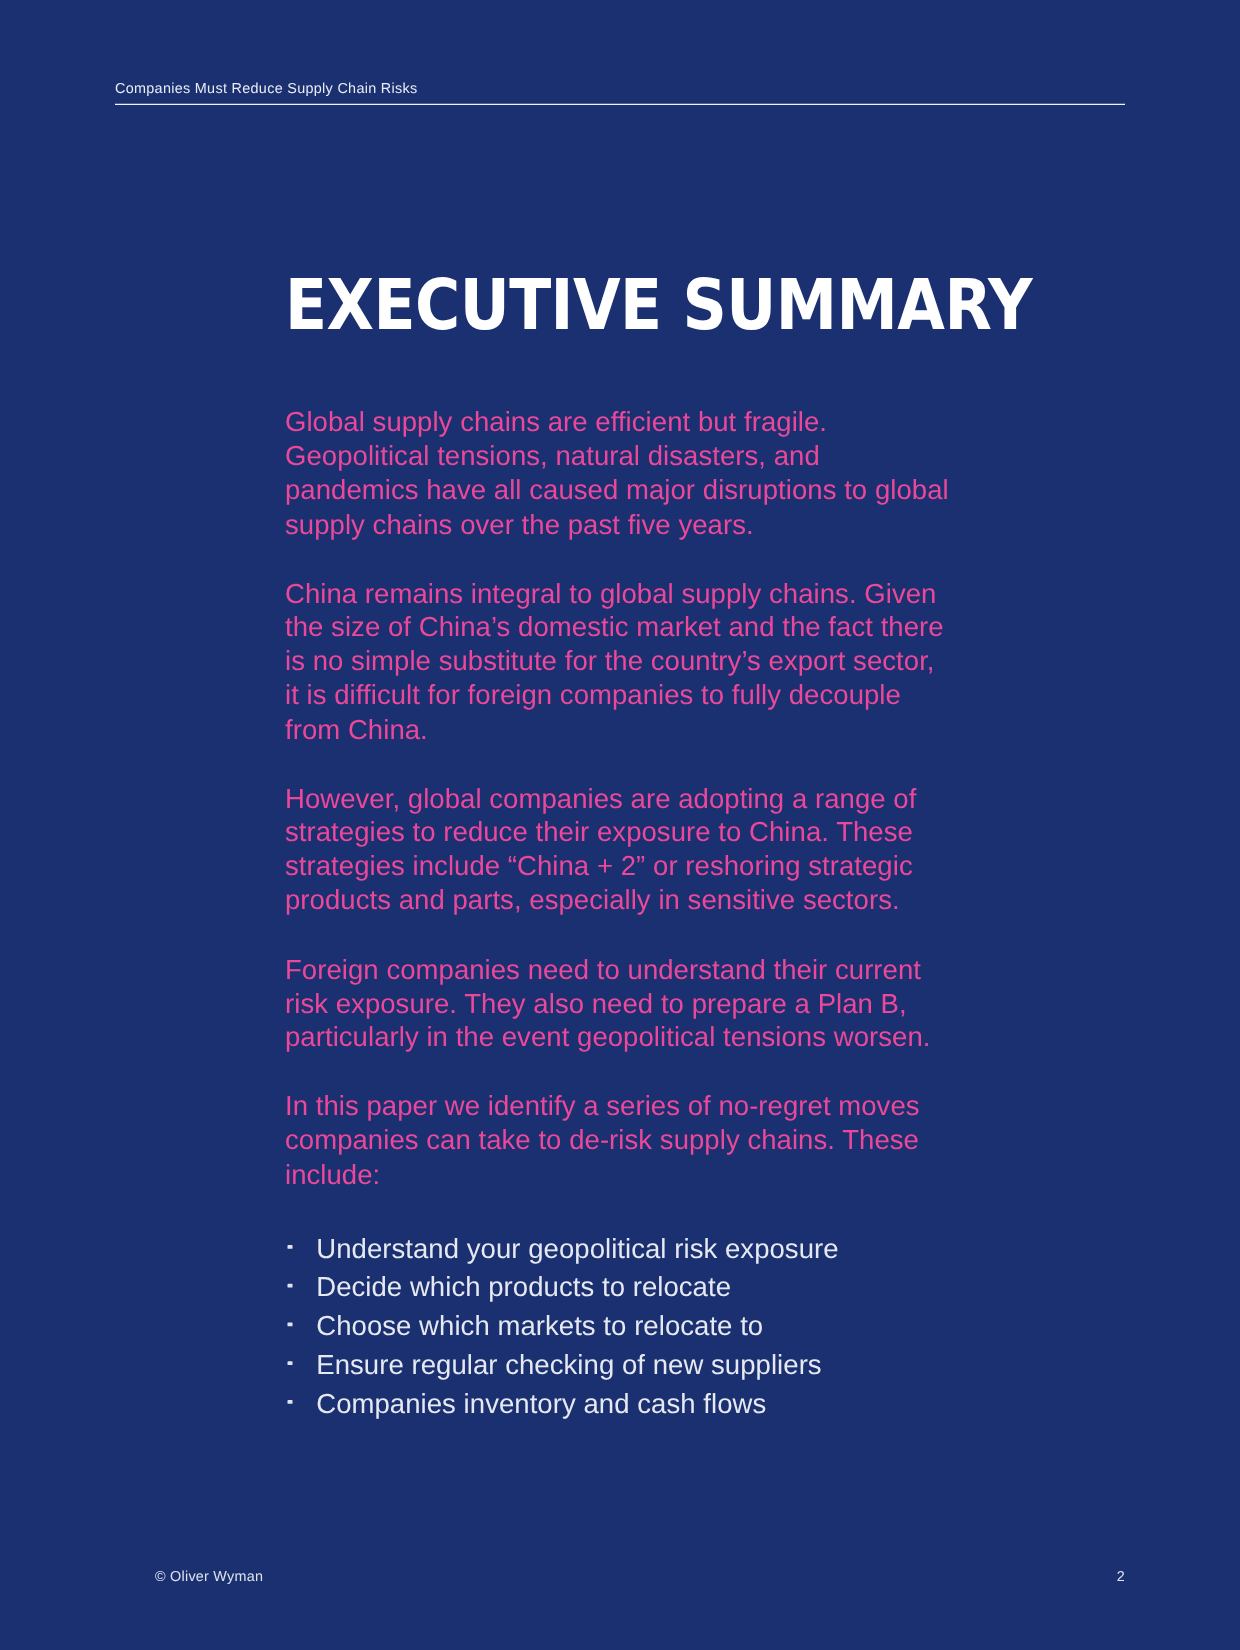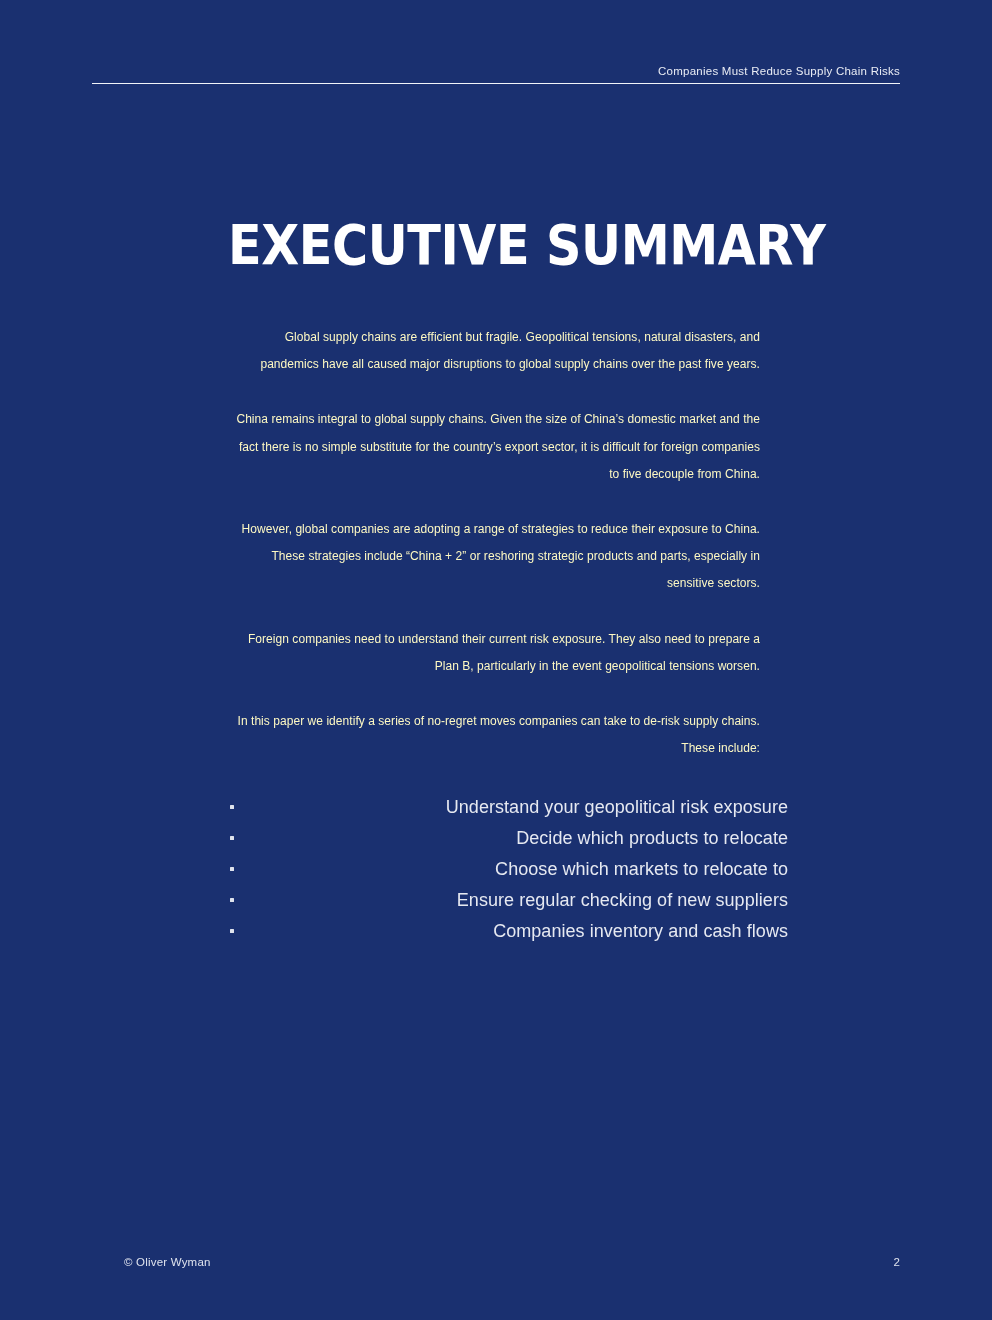--- a/index.html
+++ b/index.html
@@ -12,21 +12,20 @@
     background: #1a3070;
     font-family: "Liberation Sans", sans-serif;
     overflow: hidden;
     position: relative;
     -webkit-font-smoothing: antialiased;
   }
 
   .page {
     position: absolute;
     inset: 0;
-    text-align: right;
   }
 
   
   .runhead {
     position: absolute;
     left: 92px;
     top: 64px;
     width: 808px;
   }
   .runhead-text {
@@ -58,40 +57,40 @@
     line-height: 62px;
     letter-spacing: -0.5px;
     color: #ffffff;
     transform: scaleX(0.88);
     transform-origin: left center;
     margin: 0 0 48px 0;
     white-space: nowrap;
   }
 
   .para {
-    font-size: 12px;
+    font-size: 22px;
     line-height: 27.2px;
-    color: #fef9c3;
+    color: #ec4899;
     width: 532px;
     margin: 0 0 28px 0;
     letter-spacing: 0.05px;
   }
   .para:last-of-type { margin-bottom: 16px; }
 
   
   .bullets {
     list-style: none;
     margin: 30px 0 0 0;
     padding: 0;
     width: 560px;
   }
   .bullet-item {
     position: relative;
     padding-left: 25px;
-    font-size: 18px;
+    font-size: 22px;
     line-height: 31px;
     color: #e6e9f1;
     letter-spacing: 0.05px;
   }
   .bullet-dot {
     position: absolute;
     left: 2px;
     top: 13px;
     width: 3.6px;
     height: 3.6px;
@@ -130,21 +129,21 @@
     <div class="runhead-text">Companies Must Reduce Supply Chain Risks</div>
     <div class="runhead-rule"></div>
   </div>
 
   <div class="content">
 
     <h1 class="title">EXECUTIVE SUMMARY</h1>
 
     <p class="para">Global supply chains are efficient but fragile. Geopolitical tensions, natural disasters, and pandemics have all caused major disruptions to global supply chains over the past five years.</p>
 
-    <p class="para">China remains integral to global supply chains. Given the size of China’s domestic market and the fact there is no simple substitute for the country’s export sector, it is difficult for foreign companies to five decouple from China.</p>
+    <p class="para">China remains integral to global supply chains. Given the size of China’s domestic market and the fact there is no simple substitute for the country’s export sector, it is difficult for foreign companies to fully decouple from China.</p>
 
     <p class="para">However, global companies are adopting a range of strategies to reduce their exposure to China. These strategies include “China + 2” or reshoring strategic products and parts, especially in sensitive sectors.</p>
 
     <p class="para">Foreign companies need to understand their current risk exposure. They also need to prepare a Plan B, particularly in the event geopolitical tensions worsen.</p>
 
     <p class="para">In this paper we identify a series of no-regret moves companies can take to de-risk supply chains. These include:</p>
 
     <ul class="bullets">
       <li class="bullet-item">
         <span class="bullet-dot"></span>

